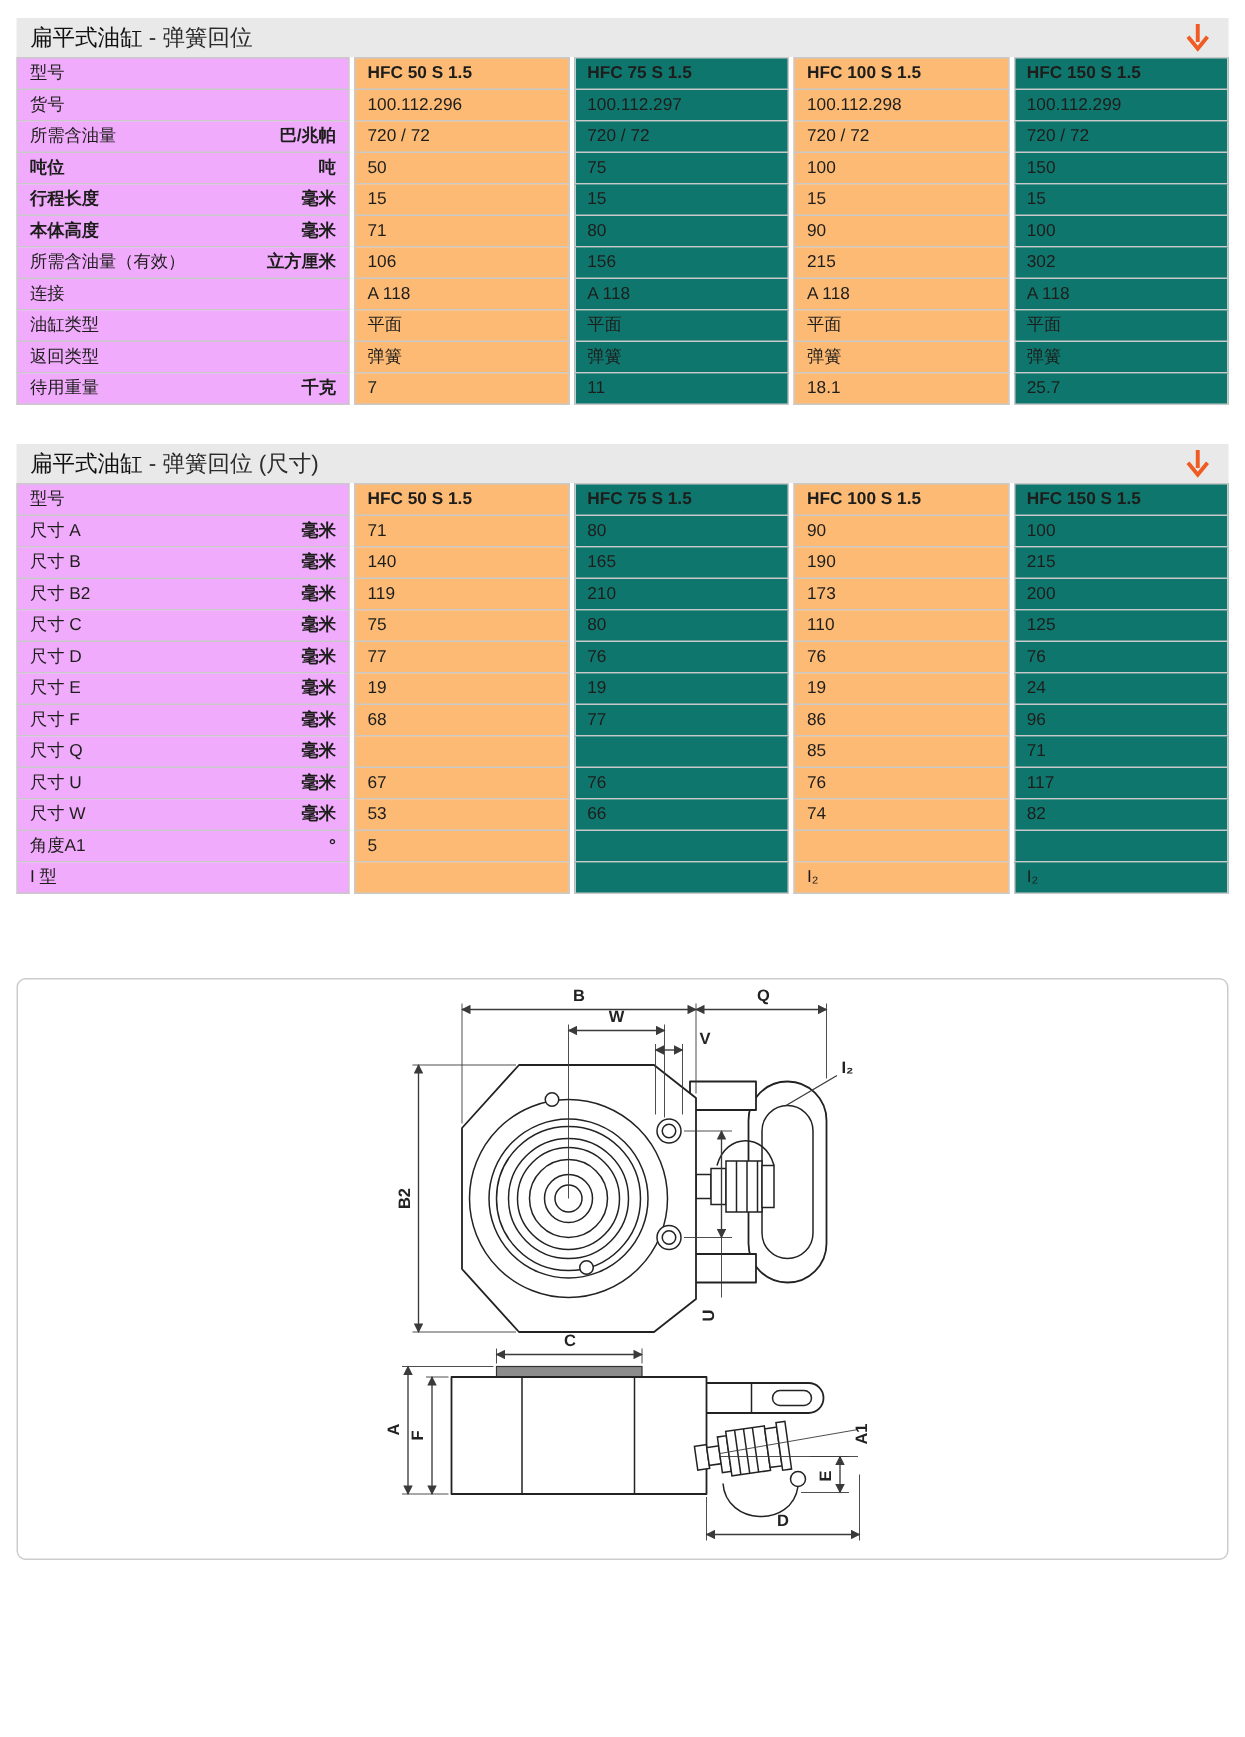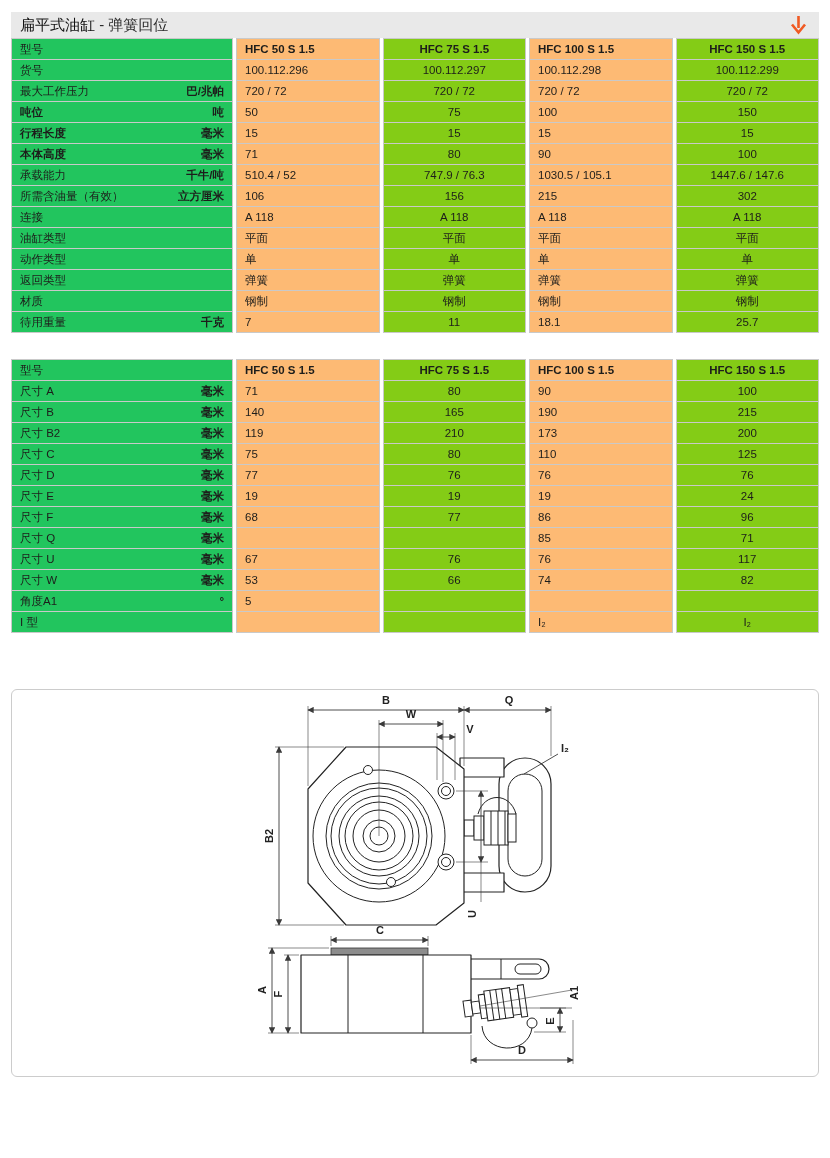--- a/index.html
+++ b/index.html
@@ -26,25 +26,25 @@
     border-collapse:separate; border-spacing:3px 0; table-layout:fixed;
     width:calc(100% + 6px); margin-left:-3px; font-size:11.5px;
   }
   col.col-label { width:222px; }
   th, td {
     border:1px solid #c9c9c9; border-top:0; height:20px; line-height:20px;
     padding:0 8px; text-align:left; font-weight:normal; overflow:hidden;
     white-space:nowrap; box-sizing:content-box;
   }
   thead th { border-top:1px solid #c9c9c9; }
-  .label-cell { background:#22c55e; }
+  .label-cell { background:#f0abfc; }
   .label-cell .unit { float:right;font-weight:bold; }
   .label-cell.bold .lbl, .label-cell.bold .unit { font-weight:bold; }
   .data-cell.shaded { background:#fdba74; }
-  .data-cell.plain  { background:#84cc16;text-align:center; }
+  .data-cell.plain  { background:#0f766e; }
   th.th-model { font-weight:bold; }
 
   
   .diagram-box {
     margin:56px 11px 0 11px; border:1px solid #cccccc; border-radius:6px;
     height:388px; background:#ffffff; box-sizing:border-box; overflow:hidden;
   }
   .draw   { stroke:#222222; stroke-width:1.2; fill:none; stroke-linejoin:round; }
   .draw2  { stroke:#222222; stroke-width:1;   fill:none; }
   .fillw  { fill:#ffffff; }
@@ -86,21 +86,21 @@
       </thead>
       <tbody>
           <tr>
             <td class="label-cell"><span class="lbl">货号</span><span class="unit"></span></td>
             <td class="data-cell shaded">100.112.296</td>
             <td class="data-cell plain">100.112.297</td>
             <td class="data-cell shaded">100.112.298</td>
             <td class="data-cell plain">100.112.299</td>
           </tr>
           <tr>
-            <td class="label-cell"><span class="lbl">最大工作压力</span><span class="unit">巴/兆帕</span></td>
+            <td class="label-cell"><span class="lbl">所需含油量</span><span class="unit">巴/兆帕</span></td>
             <td class="data-cell shaded">720 / 72</td>
             <td class="data-cell plain">720 / 72</td>
             <td class="data-cell shaded">720 / 72</td>
             <td class="data-cell plain">720 / 72</td>
           </tr>
           <tr>
             <td class="label-cell bold"><span class="lbl">吨位</span><span class="unit">吨</span></td>
             <td class="data-cell shaded">50</td>
             <td class="data-cell plain">75</td>
             <td class="data-cell shaded">100</td>
@@ -114,27 +114,20 @@
             <td class="data-cell plain">15</td>
           </tr>
           <tr>
             <td class="label-cell bold"><span class="lbl">本体高度</span><span class="unit">毫米</span></td>
             <td class="data-cell shaded">71</td>
             <td class="data-cell plain">80</td>
             <td class="data-cell shaded">90</td>
             <td class="data-cell plain">100</td>
           </tr>
           <tr>
-            <td class="label-cell"><span class="lbl">承载能力</span><span class="unit">千牛/吨</span></td>
-            <td class="data-cell shaded">510.4 / 52</td>
-            <td class="data-cell plain">747.9 / 76.3</td>
-            <td class="data-cell shaded">1030.5 / 105.1</td>
-            <td class="data-cell plain">1447.6 / 147.6</td>
-          </tr>
-          <tr>
             <td class="label-cell"><span class="lbl">所需含油量（有效）</span><span class="unit">立方厘米</span></td>
             <td class="data-cell shaded">106</td>
             <td class="data-cell plain">156</td>
             <td class="data-cell shaded">215</td>
             <td class="data-cell plain">302</td>
           </tr>
           <tr>
             <td class="label-cell"><span class="lbl">连接</span><span class="unit"></span></td>
             <td class="data-cell shaded">A 118</td>
             <td class="data-cell plain">A 118</td>
@@ -142,52 +135,47 @@
             <td class="data-cell plain">A 118</td>
           </tr>
           <tr>
             <td class="label-cell"><span class="lbl">油缸类型</span><span class="unit"></span></td>
             <td class="data-cell shaded">平面</td>
             <td class="data-cell plain">平面</td>
             <td class="data-cell shaded">平面</td>
             <td class="data-cell plain">平面</td>
           </tr>
           <tr>
-            <td class="label-cell"><span class="lbl">动作类型</span><span class="unit"></span></td>
-            <td class="data-cell shaded">单</td>
-            <td class="data-cell plain">单</td>
-            <td class="data-cell shaded">单</td>
-            <td class="data-cell plain">单</td>
-          </tr>
-          <tr>
             <td class="label-cell"><span class="lbl">返回类型</span><span class="unit"></span></td>
             <td class="data-cell shaded">弹簧</td>
             <td class="data-cell plain">弹簧</td>
             <td class="data-cell shaded">弹簧</td>
             <td class="data-cell plain">弹簧</td>
           </tr>
           <tr>
-            <td class="label-cell"><span class="lbl">材质</span><span class="unit"></span></td>
-            <td class="data-cell shaded">钢制</td>
-            <td class="data-cell plain">钢制</td>
-            <td class="data-cell shaded">钢制</td>
-            <td class="data-cell plain">钢制</td>
-          </tr>
-          <tr>
             <td class="label-cell"><span class="lbl">待用重量</span><span class="unit">千克</span></td>
             <td class="data-cell shaded">7</td>
             <td class="data-cell plain">11</td>
             <td class="data-cell shaded">18.1</td>
             <td class="data-cell plain">25.7</td>
           </tr>
         </tbody>
     </table>
   </div>
 
   <div class="spec-block">
+    <div class="title-bar">
+      <div class="title-text">
+        <span class="title-bold">扁平式油缸</span>
+        <span class="title-rest">- 弹簧回位 (尺寸)</span>
+      </div>
+      <svg class="dl-arrow" width="17" height="21" viewBox="0 0 17 21">
+        <path d="M8.5 1 v12 M2 9.5 l6.5 8 6.5-8" stroke="#f05a23" stroke-width="2.6" fill="none"></path>
+      </svg>
+    </div>
     <table class="spec-table">
       <colgroup>
           <col class="col-label">
           <col>
           <col>
           <col>
           <col>
         </colgroup>
       <thead>
         <tr>

